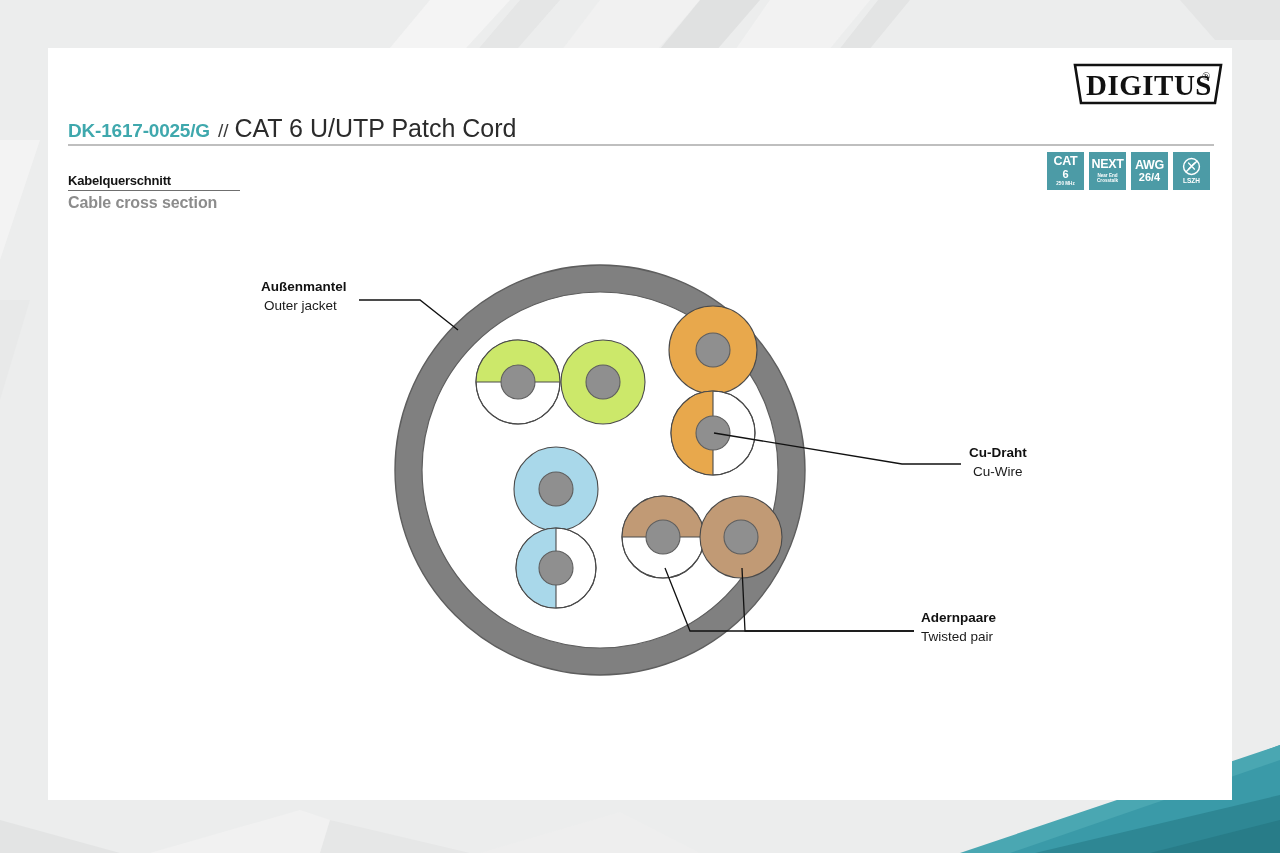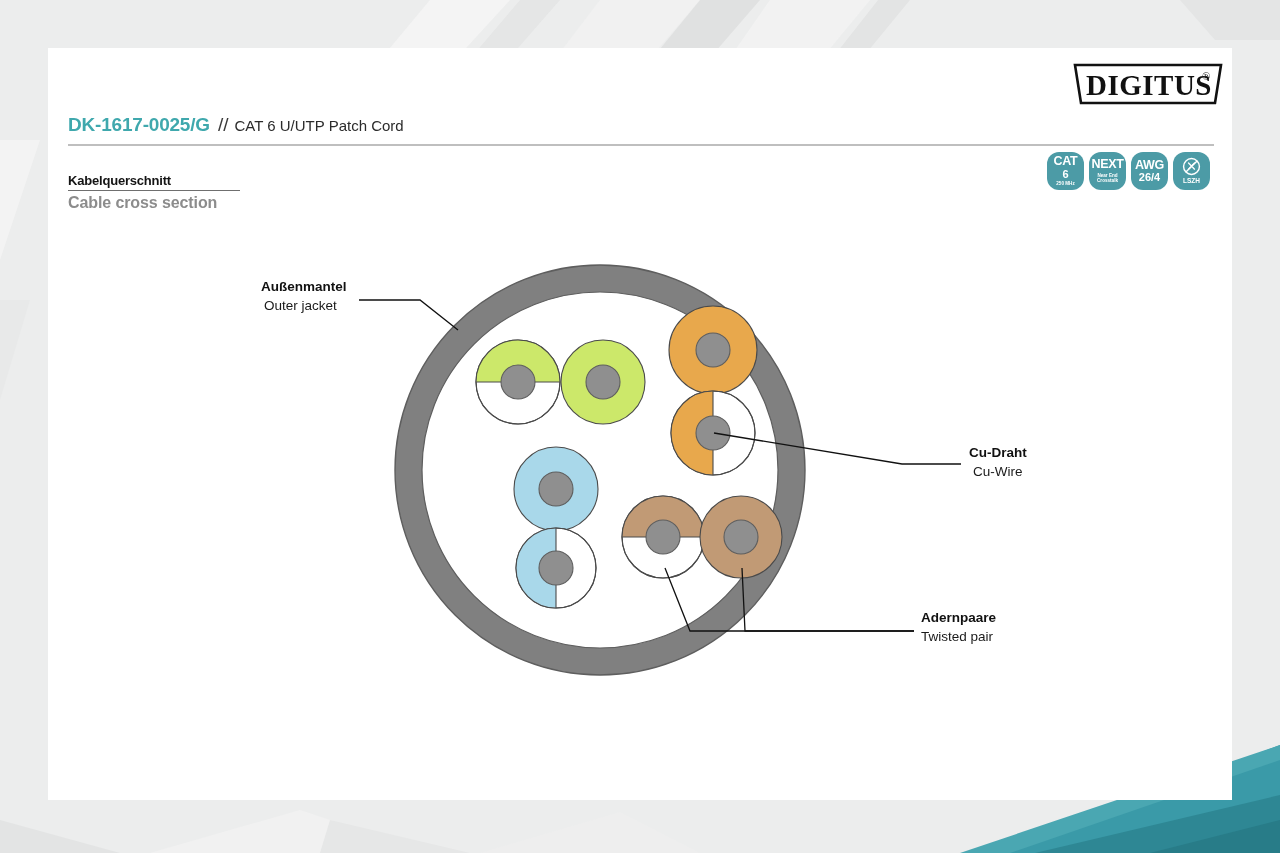--- a/index.html
+++ b/index.html
@@ -56,21 +56,21 @@
     text-align: right;
   }
   .title-sep {
     color: #3a3a3a;
     font-size: 19px;
     font-weight: normal;
     padding: 0 6px 0 8px;
   }
   .title-desc {
     color: #2b2b2b;
-    font-size: 15px;
+    font-size: 25px;
     font-weight: normal;
   }
   #title-rule {
     position: absolute;
     left: 20px;
     top: 96px;
     width: 1146px;
     height: 2px;
     background: #bfbfbf;
   }
@@ -78,21 +78,21 @@
   #badges {
     position: absolute;
     right: 22px;
     top: 104px;
     display: flex;
     gap: 5px;
   }
   .badge {
     width: 37px;
     height: 38px;
-    border-radius: 12px;
+    border-radius: 0;
     background: #4c9ba6;
     color: #ffffff;
     display: flex;
     flex-direction: column;
     align-items: center;
     justify-content: center;
     line-height: 1;
     overflow: hidden;
   }
   .badge-l1 { font-size: 12.5px; font-weight: bold; letter-spacing: -0.3px; }

